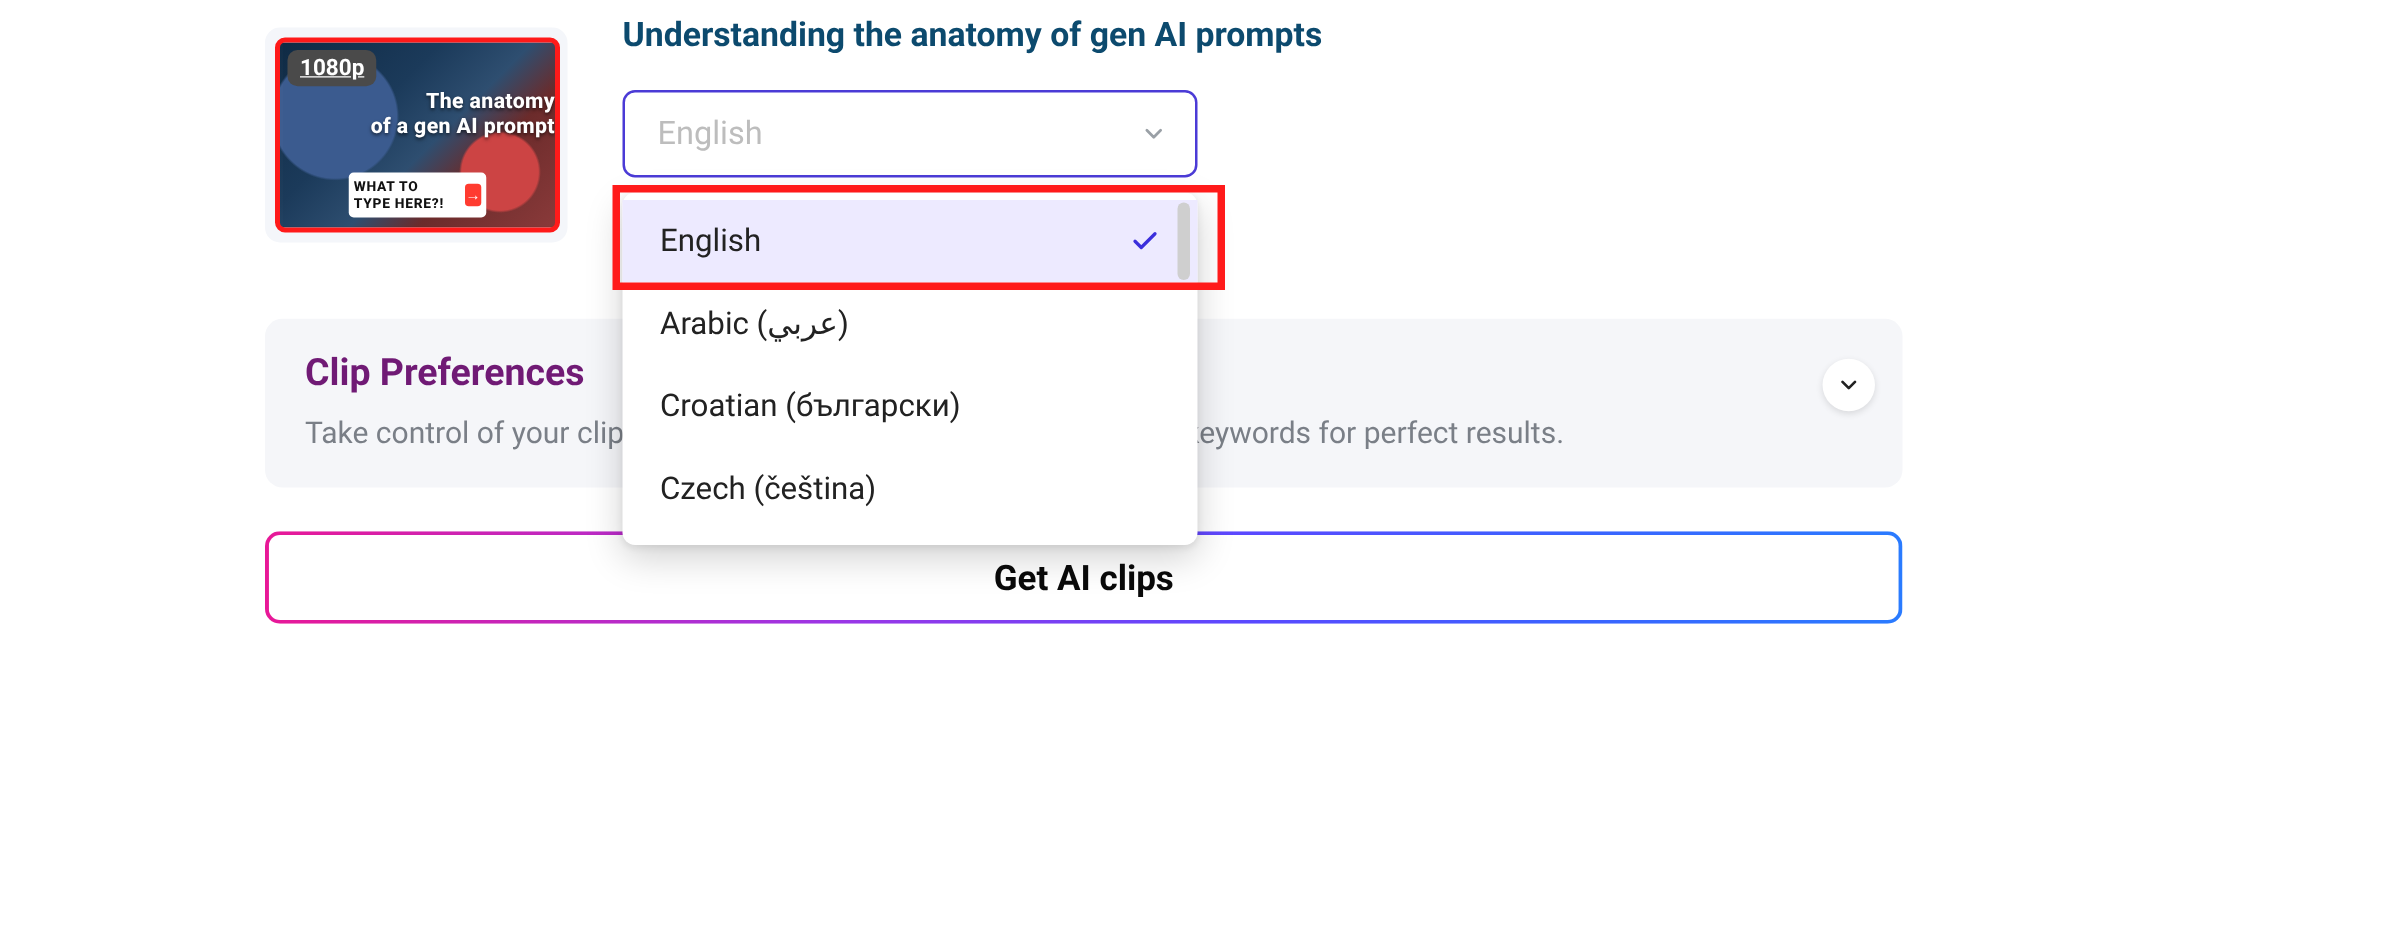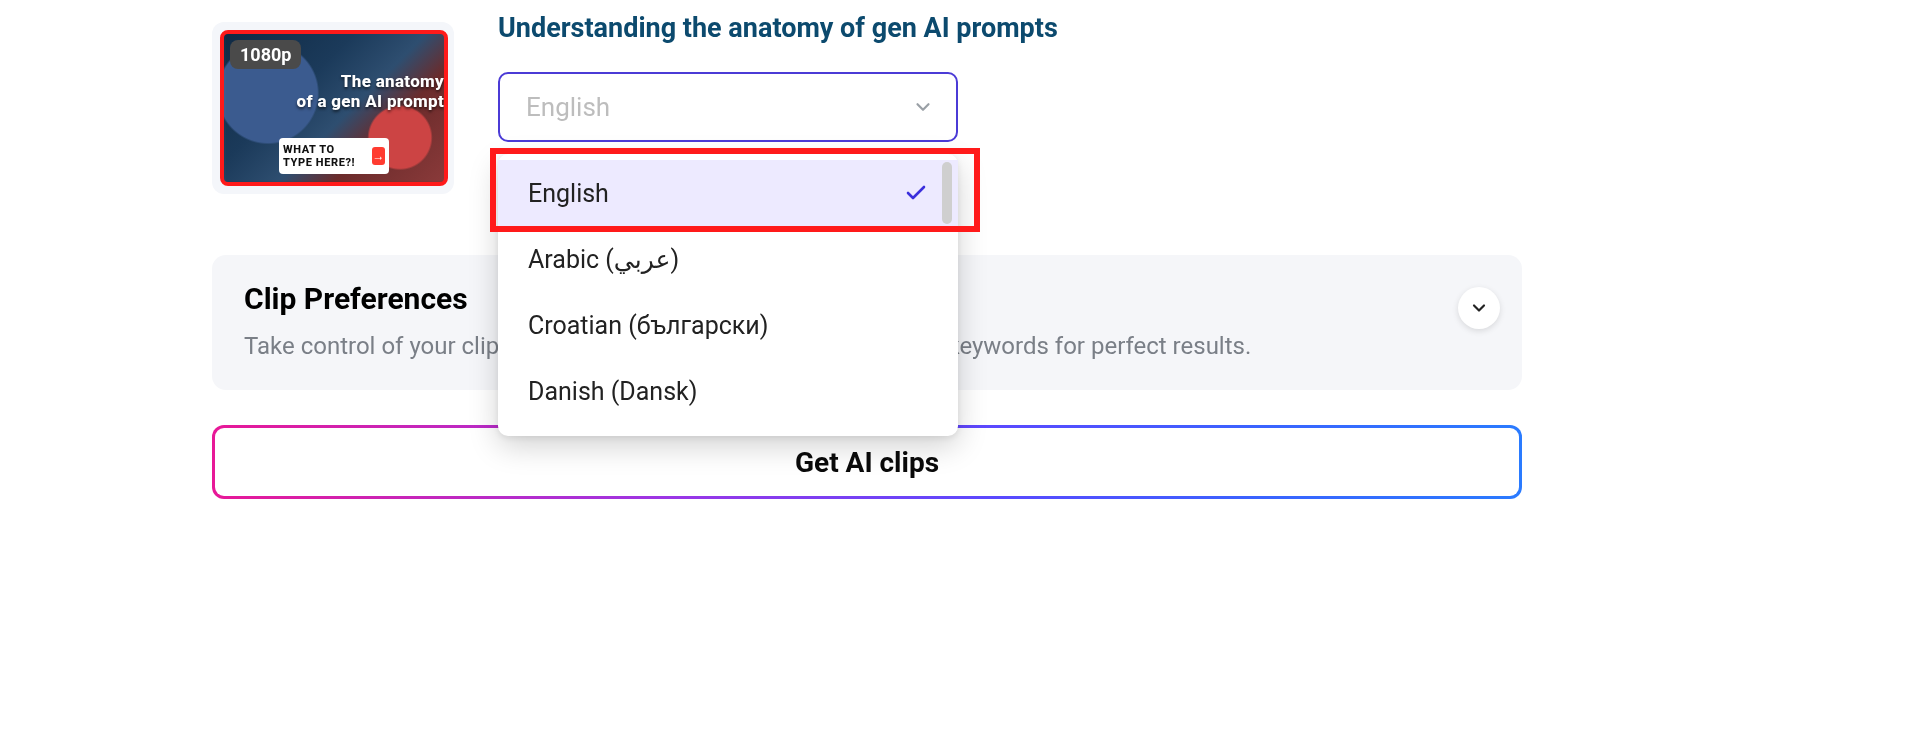--- a/index.html
+++ b/index.html
@@ -53,20 +53,21 @@
   .res-badge {
     position: absolute;
     left: 6px; top: 6px;
     background: #4a4a4a;
     color: #fff;
     font-weight: 700;
     font-size: 18px;
     padding: 4px 10px;
     border-radius: 8px;
     z-index: 2;
+    text-decoration: underline;
   }
   .thumb-title {
     position: absolute;
     top: 38px;
     left: 0; right: 0;
     text-align: right;
     color: #fff;
     font-weight: 800;
     font-size: 17px;
     line-height: 1.15;
@@ -180,21 +181,21 @@
     left: 22px;
     top: 255px;
     width: 1310px;
     background: #f5f6f9;
     border-radius: 14px;
     padding: 26px 28px 28px 32px;
   }
   .prefs h2 {
     font-size: 30px;
     font-weight: 700;
-    color: #000000;
+    color: #701a75;
     margin-bottom: 14px;
   }
   .prefs p {
     font-size: 24px;
     color: #7a7f87;
     line-height: 1.35;
   }
   .expand {
     position: absolute;
     right: 22px;
@@ -265,21 +266,21 @@
           <polyline points="20 6 9 17 4 12"></polyline>
         </svg>
     </div>
     <div class="option">
       <span>Arabic (عربي)</span>
     </div>
     <div class="option">
       <span>Croatian (български)</span>
     </div>
     <div class="option">
-      <span>Danish (Dansk)</span>
+      <span>Czech (čeština)</span>
     </div>
   </div>
 
   <div class="prefs">
     <h2>Clip Preferences</h2>
     <p>Take control of your clip — define the topic, length, ratio, style, and keywords for perfect results.</p>
     <div class="expand">
       <svg width="20" height="20" viewBox="0 0 24 24" fill="none" stroke="currentColor" stroke-width="2.6" stroke-linecap="round" stroke-linejoin="round">
           <polyline points="6 9 12 15 18 9"></polyline>
         </svg>

